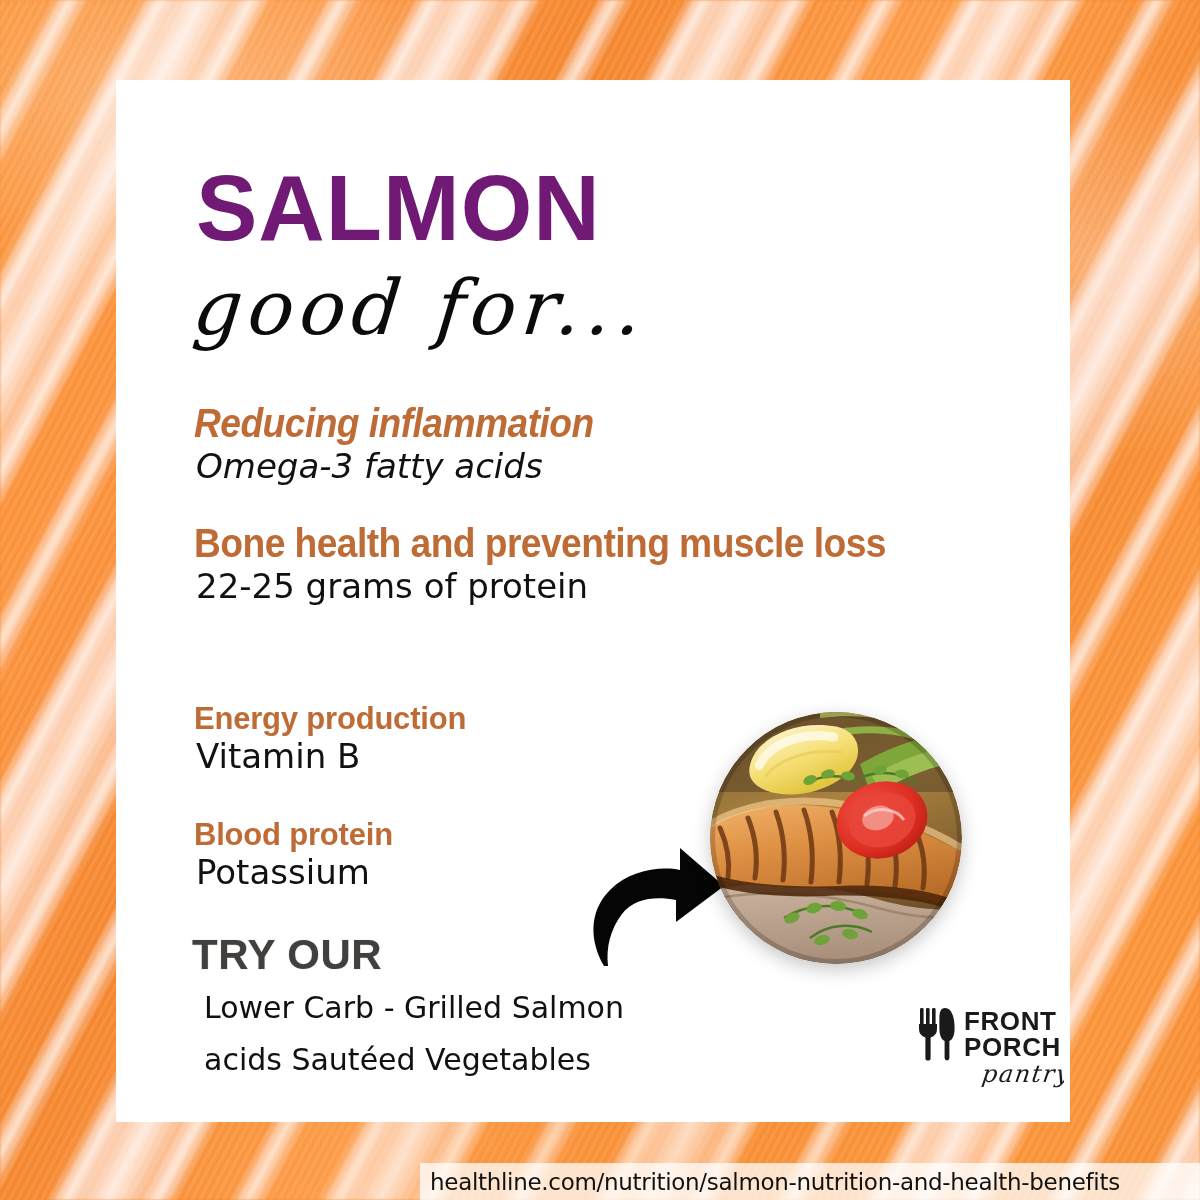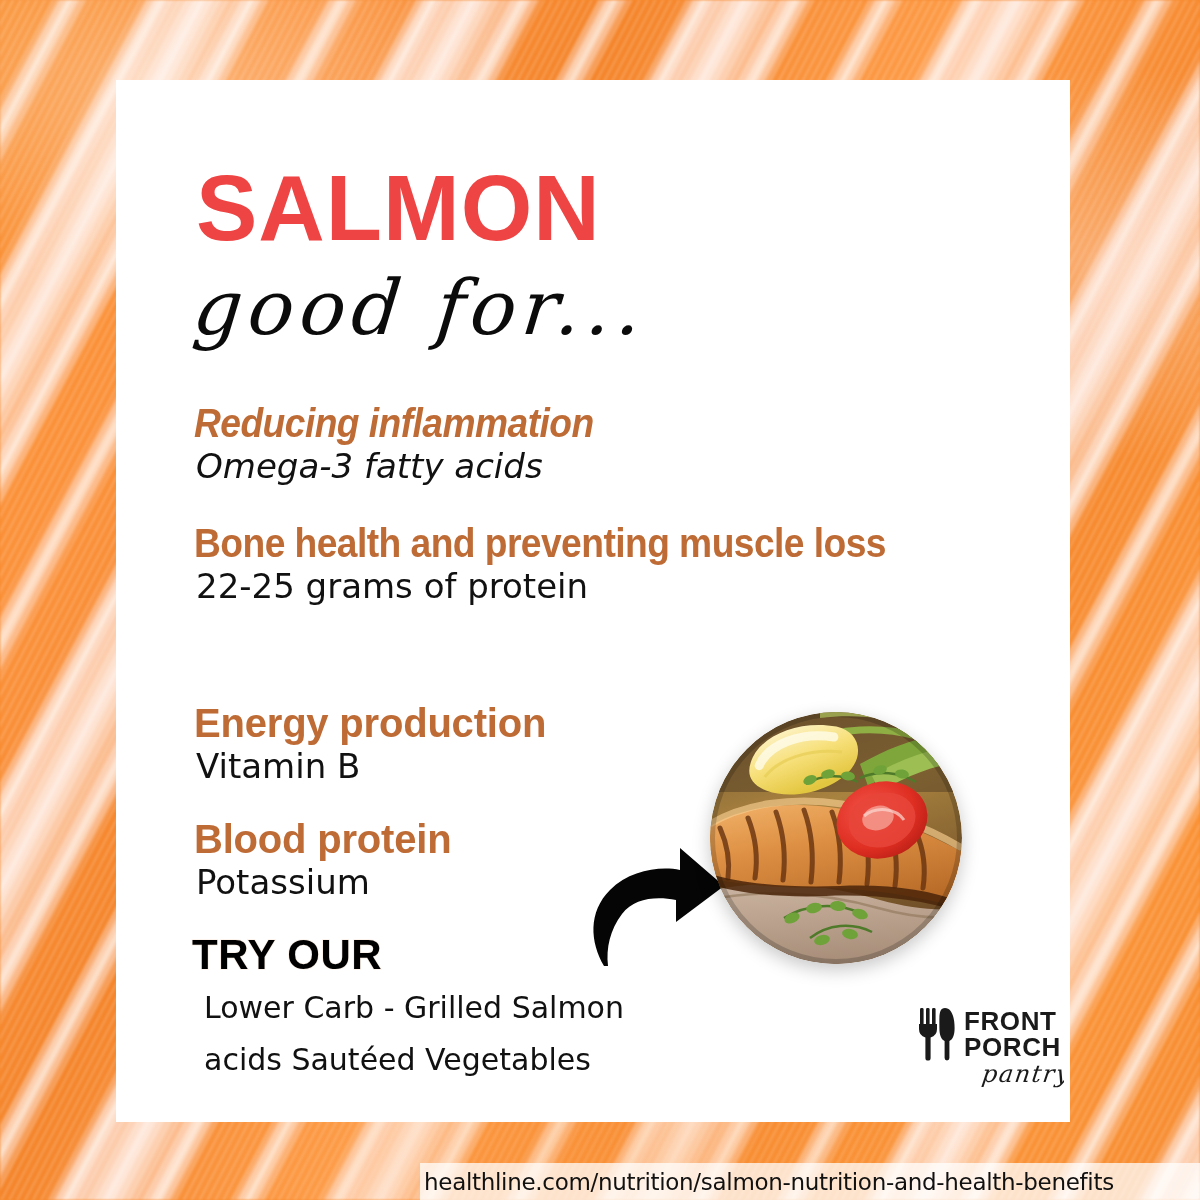--- a/index.html
+++ b/index.html
@@ -58,21 +58,21 @@
     background:#FFFFFF;
   }
 
   
   .title{
     position:absolute;left:80px;top:82px;
     font-family:"Liberation Sans", sans-serif;
     font-weight:bold;
     font-size:92px;
     letter-spacing:1px;
-    color:#ef4444;
+    color:#701a75;
     line-height:1;
     white-space:nowrap;
   }
   .script{
     position:absolute;left:78px;top:190px;
     font-family:"DejaVu Serif", serif;
     font-style:italic;
     font-weight:400;
     font-size:76px;
     color:#0B0B0B;
@@ -83,21 +83,21 @@
   }
   .benefit{margin-bottom:20px;}
   .b-head{
     font-family:"Liberation Sans", sans-serif;
     font-weight:bold;
     color:#BE6B35;
     line-height:1.08;
     margin:0 0 2px 0;
   }
   .benefit.narrow .b-head{ font-size:40px; letter-spacing:-0.6px; transform:scaleX(0.93); transform-origin:left center;}
-  .benefit.wide   .b-head{ font-size:40px; letter-spacing:-0.2px; }
+  .benefit.wide   .b-head{ font-size:31px; letter-spacing:-0.2px; }
   .b-sub{
     font-family:"DejaVu Sans", sans-serif;
     font-weight:400;
     font-size:34px;
     color:#111111;
     line-height:1.16;
     margin:0;
     padding-left:2px;
   }
 
@@ -106,21 +106,21 @@
   .b3{position:absolute;left:78px;top:622px;width:560px;}
   .b4{position:absolute;left:78px;top:738px;width:560px;}
 
   
   .tryout{position:absolute;left:76px;top:854px;width:560px;}
   .try-head{
     font-family:"Liberation Sans", sans-serif;
     font-weight:bold;
     font-size:42px;
     letter-spacing:0.5px;
-    color:#000000;
+    color:#404040;
     line-height:1;
     margin:0 0 4px 0;
     -webkit-text-stroke:1.5px rgba(250,238,230,0.95);
     paint-order:stroke fill;
   }
   .try-line{
     font-family:"DejaVu Sans", sans-serif;
     font-size:30px;
     color:#111111;
     line-height:1.32;
@@ -146,21 +146,21 @@
   #urlbar{
     position:absolute;left:420px;top:1163px;width:780px;height:37px;
     background:rgba(255,255,255,0.74);
     display:flex;align-items:center;
   }
   #urlbar span{
     font-family:"DejaVu Sans", sans-serif;
     font-size:23px;
     color:#111111;
     letter-spacing:-0.3px;
-    padding-left:4px;
+    padding-left:10px;
     white-space:nowrap;
   }
 </style>
 </head>
 <body>
 
 <div id="bg"></div>
 <div id="bg-glow"></div>
 
 <div id="card">

